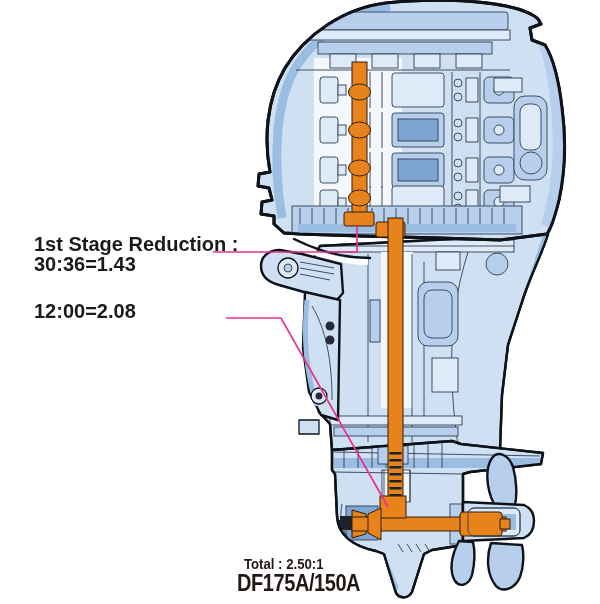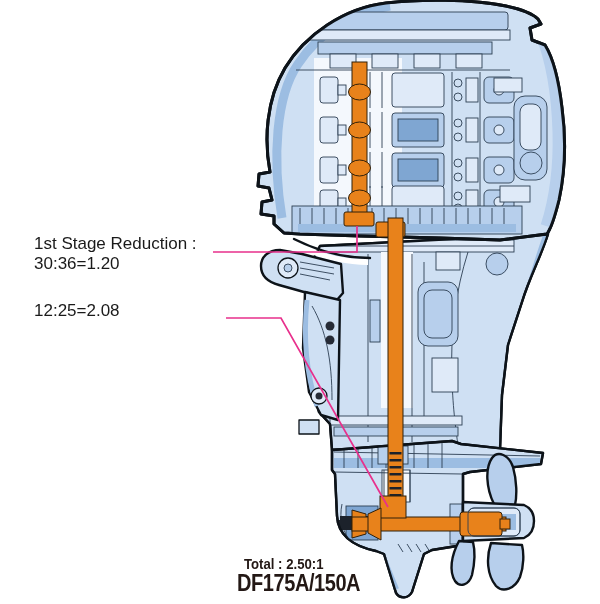--- a/index.html
+++ b/index.html
@@ -13,21 +13,21 @@
        font-family:"Liberation Sans",sans-serif;overflow:hidden;}
   svg{position:absolute;left:0;top:0;}
   .body{fill:var(--body_fill);}
   .ol{stroke:var(--outline);stroke-linejoin:round;stroke-linecap:round;}
   .w3{stroke-width:3;} .w2{stroke-width:2.4;} .w1{stroke-width:1.3;}
   .ln{stroke:var(--line);stroke-width:.9;fill:none;}
   .f-light{fill:var(--body_light);} .f-mid{fill:var(--body_mid);}
   .f-shade{fill:var(--body_shade);} .f-dark{fill:var(--body_dark);} .f-white{fill:var(--body_white);}
   .hl{fill:var(--highlight_orange);stroke:#30200a;stroke-width:1;}
   .pk{stroke:var(--callout_pink);stroke-width:1.7;fill:none;}
-  .label{position:absolute;color:var(--ink);font-weight:normal;font-size:17px;line-height:20px;white-space:nowrap;}
+  .label{position:absolute;color:var(--ink);font-weight:bold;font-size:20px;line-height:20px;white-space:nowrap;}
   .label .val{display:block;}
   .total{position:absolute;left:244px;top:556px;color:var(--model_ink);font-weight:bold;font-size:14px;
          transform:scaleX(.94);transform-origin:left top;white-space:nowrap;}
   .model{position:absolute;left:237px;top:570px;color:var(--model_ink);font-weight:bold;font-size:23px;
          transform:scaleX(.87);transform-origin:left top;letter-spacing:-.5px;white-space:nowrap;}
 </style>
 </head>
 <body>
 
 <svg width="600" height="604" viewBox="0 0 600 604">
@@ -265,19 +265,19 @@
     <rect x="380" y="496" width="26" height="22" class="hl"></rect>
     <path d="M368,514 L381,508 L381,540 L368,533 Z" class="hl"></path>
   </g>
 
   <path d="M213,252 L357,252 L357,226" class="pk"></path>
   <path d="M226,318 L281,318 L388,507" class="pk"></path>
 </svg>
 
 <div class="label" style="left:34px;top:234px;">
   <span>1st Stage Reduction :</span>
-  <span class="val">30:36=1.20</span>
+  <span class="val">30:36=1.43</span>
 </div>
 <div class="label" style="left:34px;top:301px;">
-  <span class="val">12:25=2.08</span>
+  <span class="val">12:00=2.08</span>
 </div>
 <div class="total">Total : 2.50:1</div>
 <div class="model">DF175A/150A</div>
 
 </body></html>

